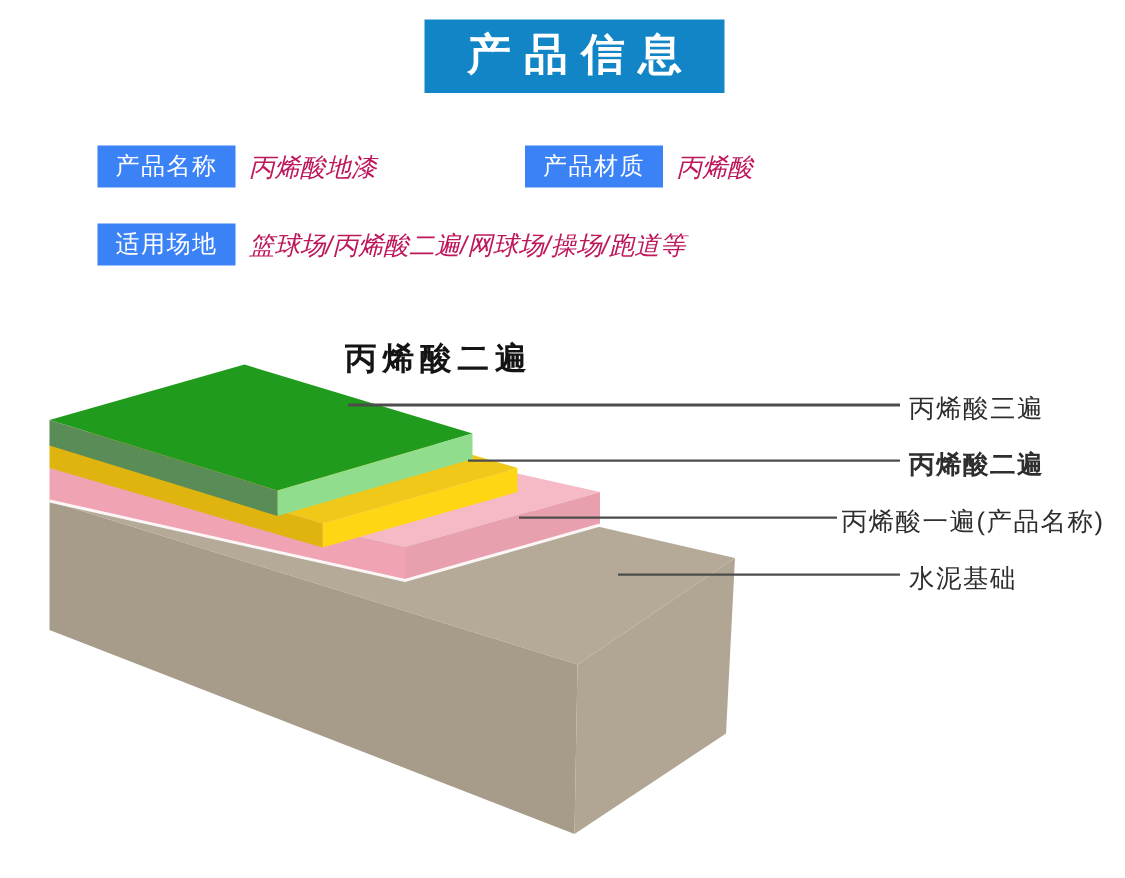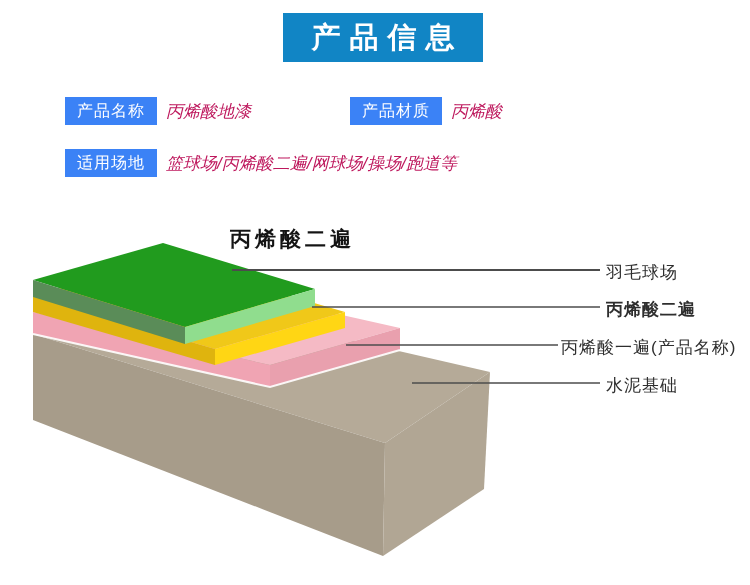--- a/index.html
+++ b/index.html
@@ -71,18 +71,18 @@
     <polygon points="163,243 315,289 185,327 33,280" fill="#219b1e"></polygon>
     <polygon points="315,289 315,306 185,344 185,327" fill="#90dd8e"></polygon>
     <polygon points="33,280 185,327 185,344 33,297" fill="#5a8c58"></polygon>
 
     <line x1="232" y1="270" x2="600" y2="270" stroke-width="2" stroke="#4c4c4c"></line>
     <line x1="312" y1="307" x2="600" y2="307" stroke-width="1.5" stroke="#4c4c4c"></line>
     <line x1="346" y1="345" x2="558" y2="345" stroke-width="1.5" stroke="#4c4c4c"></line>
     <line x1="412" y1="383" x2="600" y2="383" stroke-width="1.5" stroke="#4c4c4c"></line>
   </svg>
 
-  <div class="callout c1">羽毛球场</div>
+  <div class="callout c1">丙烯酸三遍</div>
   <div class="callout c2">丙烯酸二遍</div>
   <div class="callout c3">丙烯酸一遍(产品名称)</div>
   <div class="callout c4">水泥基础</div>
 
 </div>
 
 </body></html>

